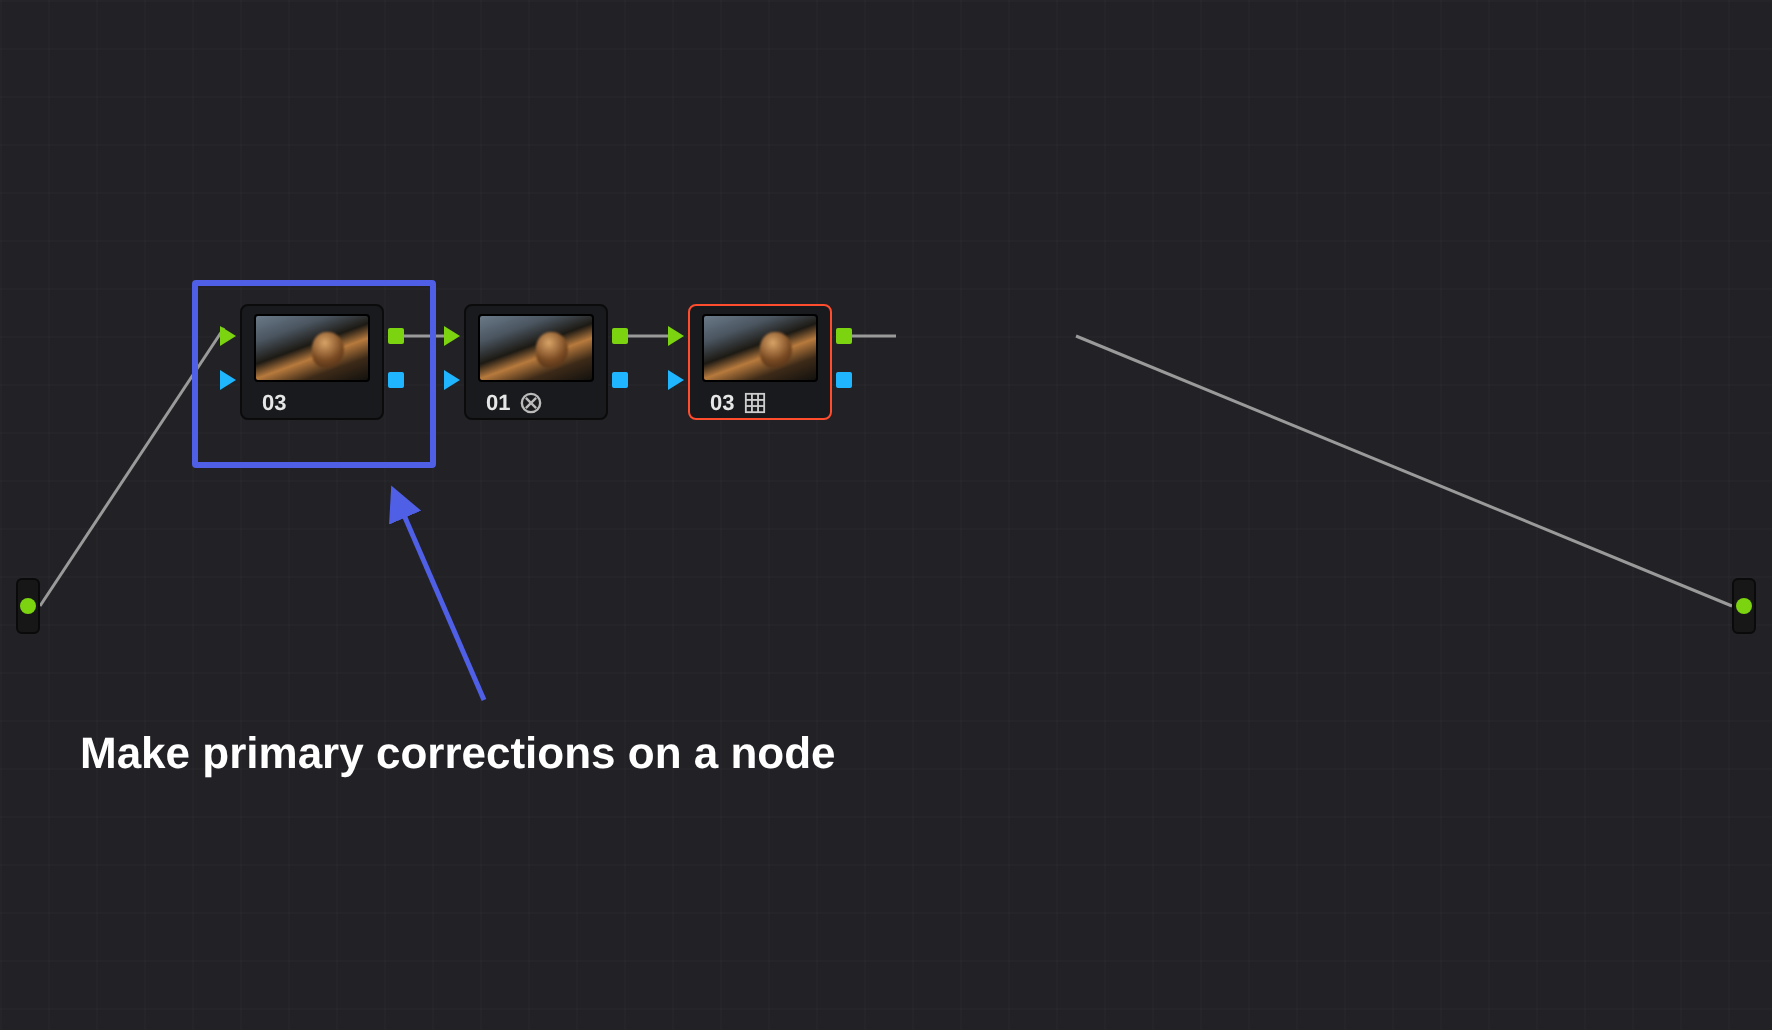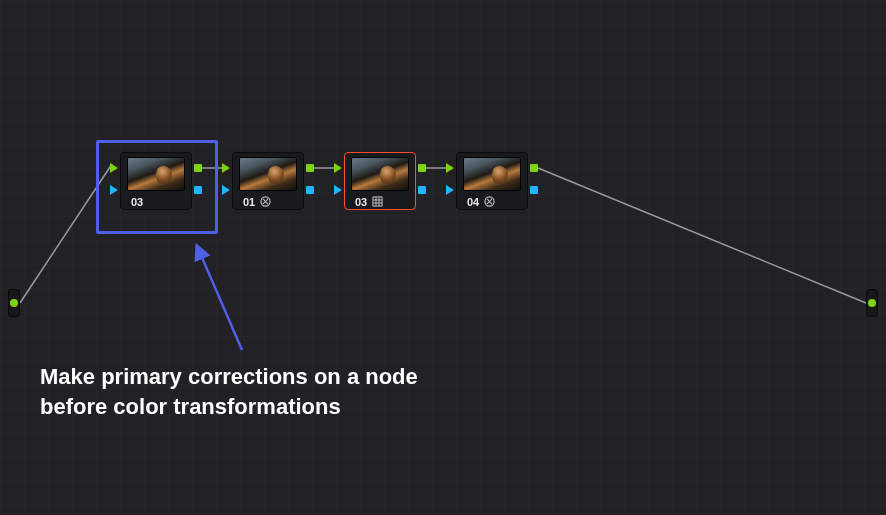--- a/index.html
+++ b/index.html
@@ -225,49 +225,29 @@
             <line x1="4.33" y1="1" x2="4.33" y2="11" stroke="#ccc" stroke-width="1"></line>
             <line x1="7.66" y1="1" x2="7.66" y2="11" stroke="#ccc" stroke-width="1"></line>
             <line x1="1" y1="4.33" x2="11" y2="4.33" stroke="#ccc" stroke-width="1"></line>
             <line x1="1" y1="7.66" x2="11" y2="7.66" stroke="#ccc" stroke-width="1"></line>
           </svg>
         </span>
       </div>
     </div>
   </div>
 
-  <div class="node" style="left:456px; top:152px;">
-    <div class="body">
-      <span class="tri green" style="left:-11px; top:10px;"></span>
-      <span class="tri blue" style="left:-11px; top:32px;"></span>
-      <span class="square green" style="right:-11px; top:11px;"></span>
-      <span class="square blue" style="right:-11px; top:33px;"></span>
-      <div class="thumb"></div>
-      <div class="label-row">
-        <span class="num">04</span>
-        <span class="badge">
-          <svg viewBox="0 0 12 12">
-              <circle cx="6" cy="6" r="5" fill="none" stroke="#bbb" stroke-width="1.3"></circle>
-              <line x1="3.2" y1="3.2" x2="8.8" y2="8.8" stroke="#bbb" stroke-width="1.3"></line>
-              <line x1="8.8" y1="3.2" x2="3.2" y2="8.8" stroke="#bbb" stroke-width="1.3"></line>
-            </svg>
-        </span>
-      </div>
-    </div>
-  </div>
 
   <div class="highlight" style="left:96px; top:140px; width:122px; height:94px;"></div>
 
   <svg class="annotation-arrow" style="left:0;top:0;" width="886" height="515">
     <defs>
       <marker id="ah" viewBox="0 0 10 10" refX="8" refY="5" markerWidth="7" markerHeight="7" orient="auto-start-reverse">
         <path d="M 0 0 L 10 5 L 0 10 z" fill="#4f5fe6"></path>
       </marker>
     </defs>
     <line x1="242" y1="350" x2="197" y2="246" stroke="#4f5fe6" stroke-width="2.5" marker-end="url(#ah)"></line>
   </svg>
 
   <div class="caption" style="left:40px; top:362px;">
     <span>Make primary corrections on a node</span><br>
-    <span>before color transformations</span>
   </div>
 
 </div>
 
 </body></html>

